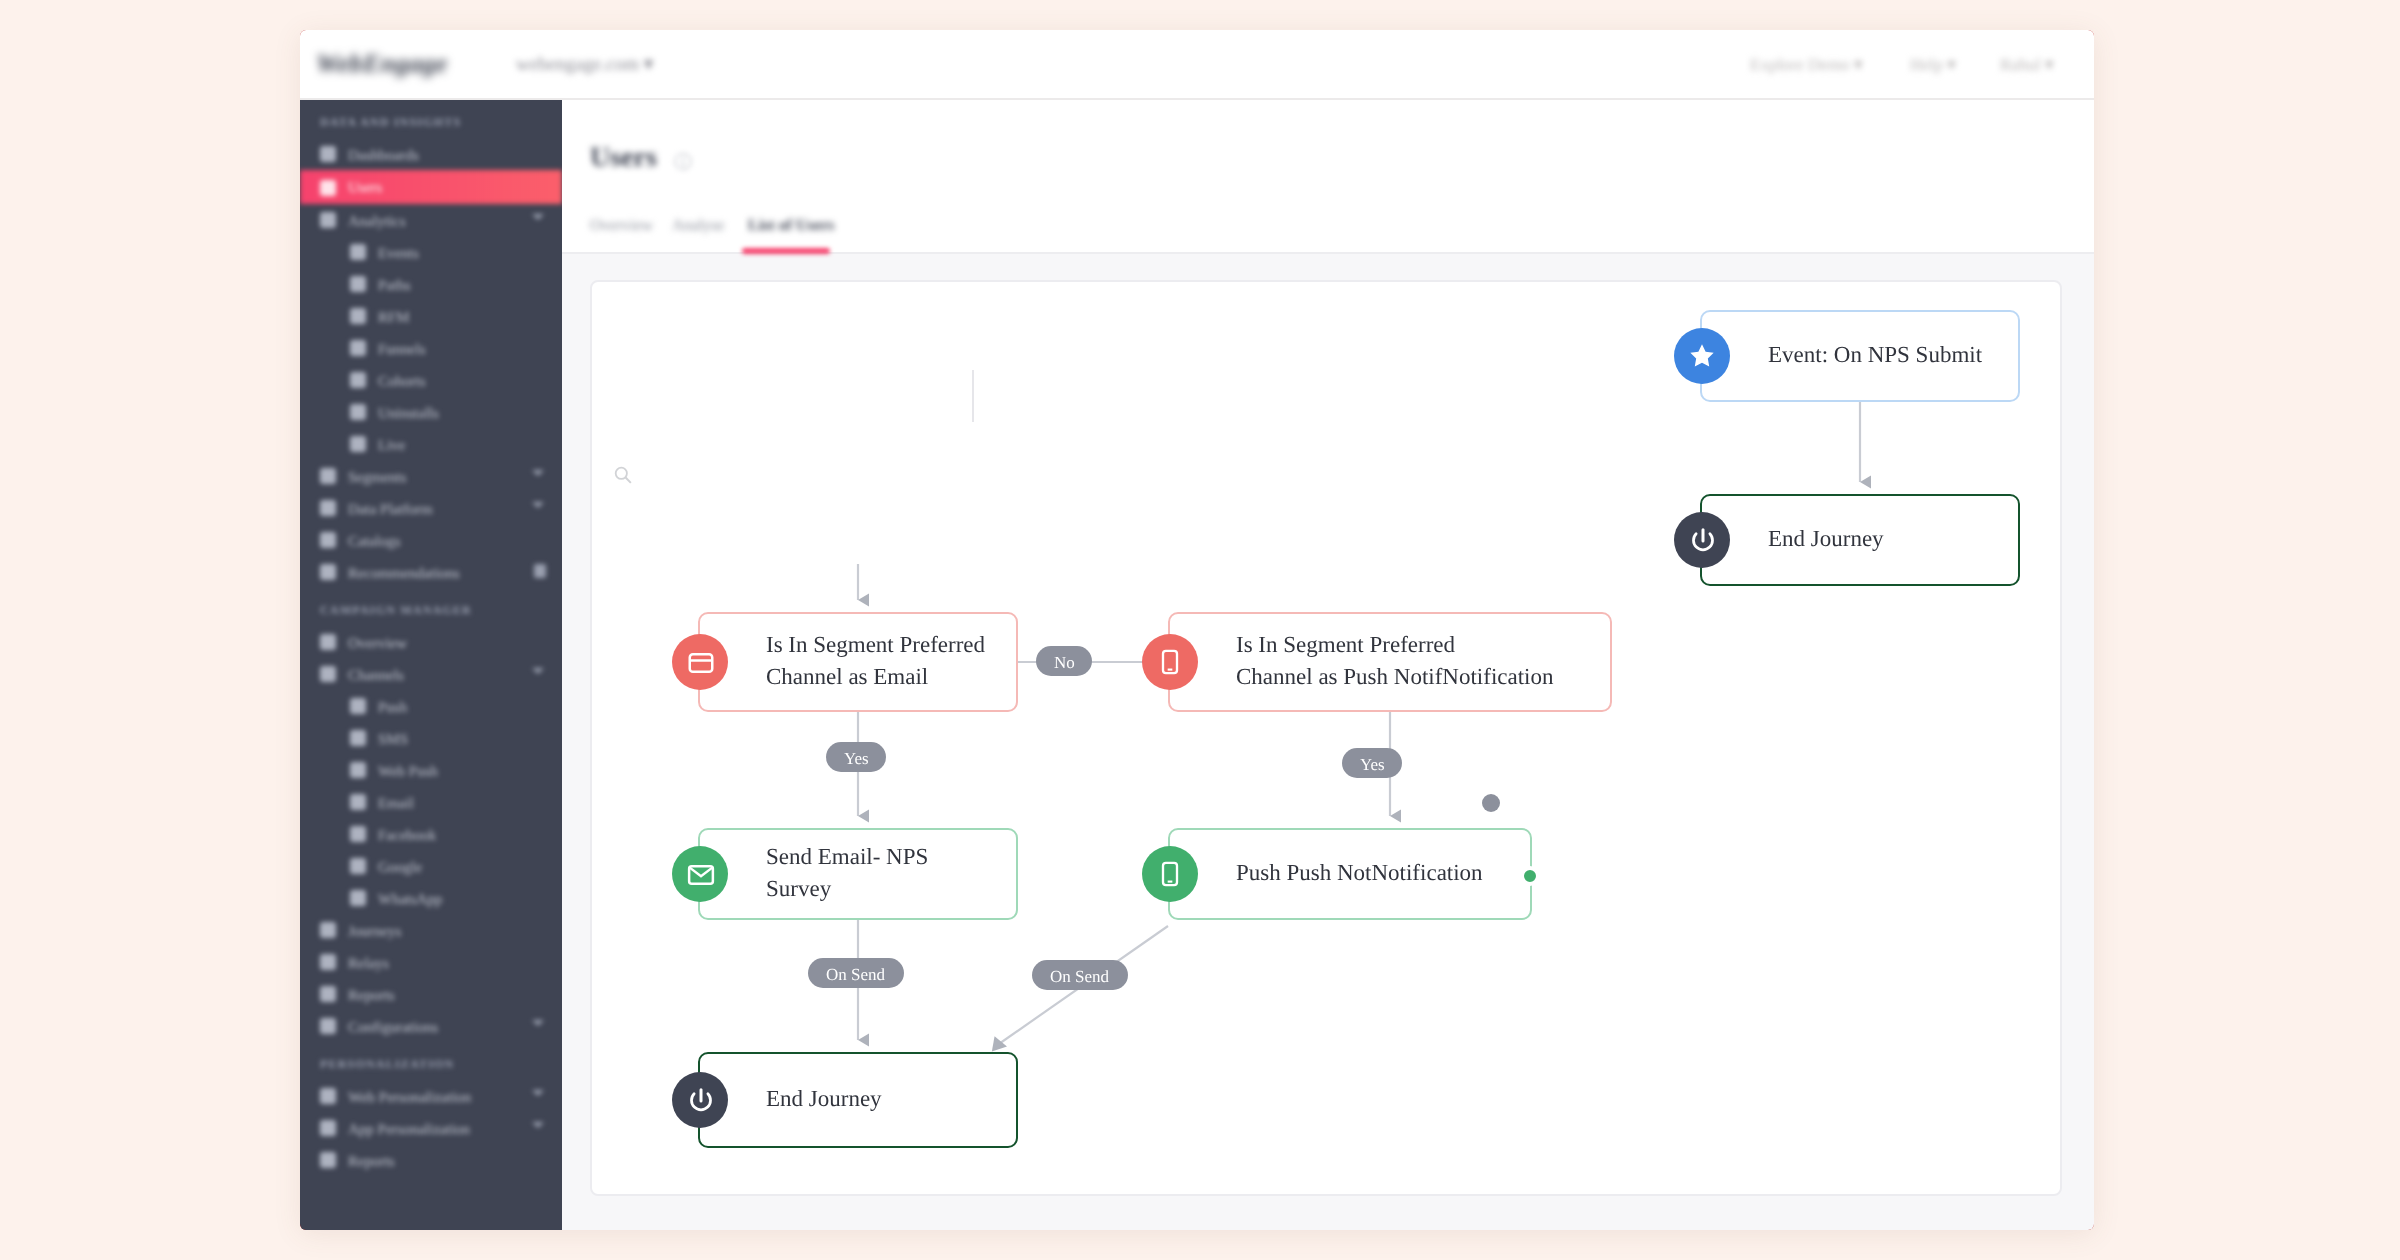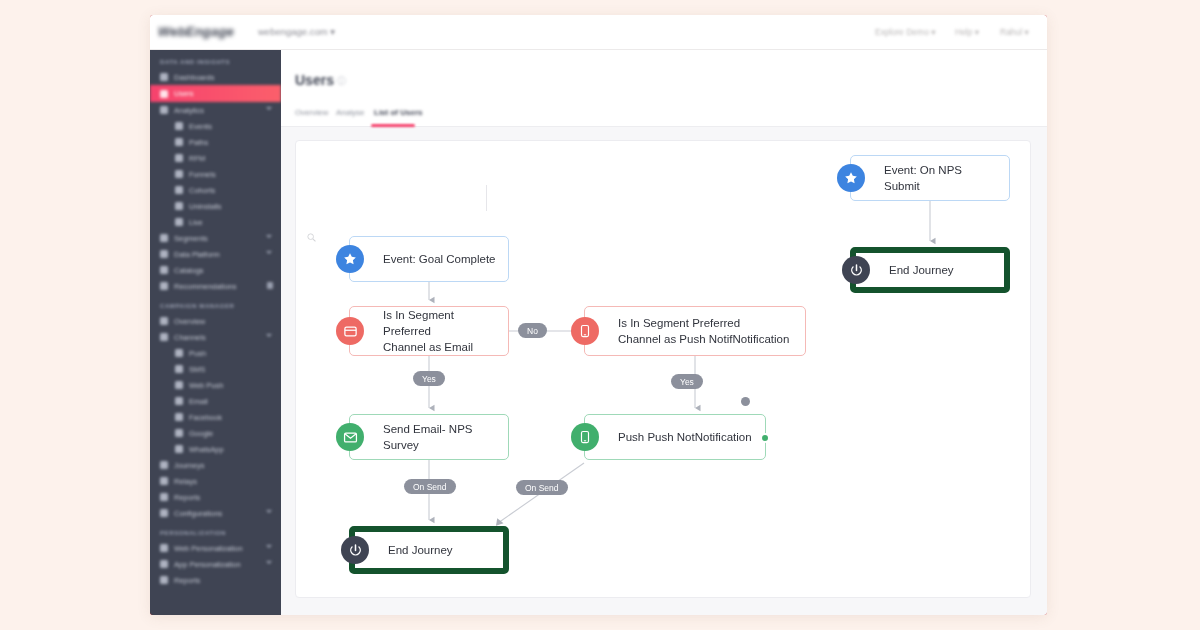--- a/index.html
+++ b/index.html
@@ -12,20 +12,21 @@
 
   
   #app-window {
     position: absolute;
     left: 150px; top: 15px;
     width: 897px; height: 600px;
     background: #b91c1c;
     border-radius: 3px;
     box-shadow: 0 2px 14px rgba(120,80,60,.10);
     overflow: hidden;
+    font-family: Liberation Serif, serif;
   }
 
   
   #topbar {
     position: absolute; left: 0; top: 0;
     width: 897px; height: 35px;
     background: #fff;
     border-bottom: 1px solid #eceaea;
   }
   #logo {
@@ -186,21 +187,21 @@
     transform: translateY(-50%);
     width: 28px; height: 28px;
     border-radius: 50%;
     display: flex; align-items: center; justify-content: center;
   }
   .node-icon svg { display: block; }
 
   .node.event   { border: 1px solid #bcd8f5; }
   .node.segment { border: 1px solid #f5b9b6; }
   .node.send    { border: 1px solid #9fd9b8; }
-  .node.end     { border: 6px solid #14532d; }
+  .node.end     { border: 1px solid #14532d; }
 
   .ic-event   { background: #3d84e0; }
   .ic-segment { background: #ee6a64; }
   .ic-send    { background: #41af6d; }
   .ic-end     { background: #3f4453; }
 
   
   #node-nps-submit   { left: 554px; top: 14px;  width: 160px; height: 46px; }
   #node-end-right    { left: 554px; top: 106px; width: 160px; height: 46px; }
   #node-goal         { left: 53px;  top: 95px;  width: 160px; height: 46px; }
@@ -467,28 +468,20 @@
       <div class="node end" id="node-end-right">
         <div class="node-icon ic-end">
           <svg width="15" height="15" viewBox="0 0 24 24">
             <path d="M12 3 v9" stroke="#fff" stroke-width="2.4" stroke-linecap="round" fill="none"></path>
             <path d="M6.5 6.2 a7.6 7.6 0 1 0 11 0" stroke="#fff" stroke-width="2.2" fill="none" stroke-linecap="round"></path>
           </svg>
         </div>
         <div class="node-label">End Journey</div>
       </div>
 
-      <div class="node event" id="node-goal">
-        <div class="node-icon ic-event">
-          <svg width="14" height="14" viewBox="0 0 24 24">
-              <path fill="#fff" d="M12 2l3.1 6.3 6.9 1-5 4.9 1.2 6.8L12 17.8 5.8 21l1.2-6.8-5-4.9 6.9-1z"></path>
-            </svg>
-        </div>
-        <div class="node-label">Event: Goal Complete</div>
-      </div>
 
       <div class="node segment" id="node-seg-email">
         <div class="node-icon ic-segment">
           <svg width="15" height="15" viewBox="0 0 24 24">
             <rect x="3" y="5" width="18" height="14" rx="2.5" fill="none" stroke="#fff" stroke-width="2"></rect>
             <line x1="3" y1="10" x2="21" y2="10" stroke="#fff" stroke-width="2"></line>
           </svg>
         </div>
         <div class="node-label">Is In Segment Preferred
 Channel as Email</div>

